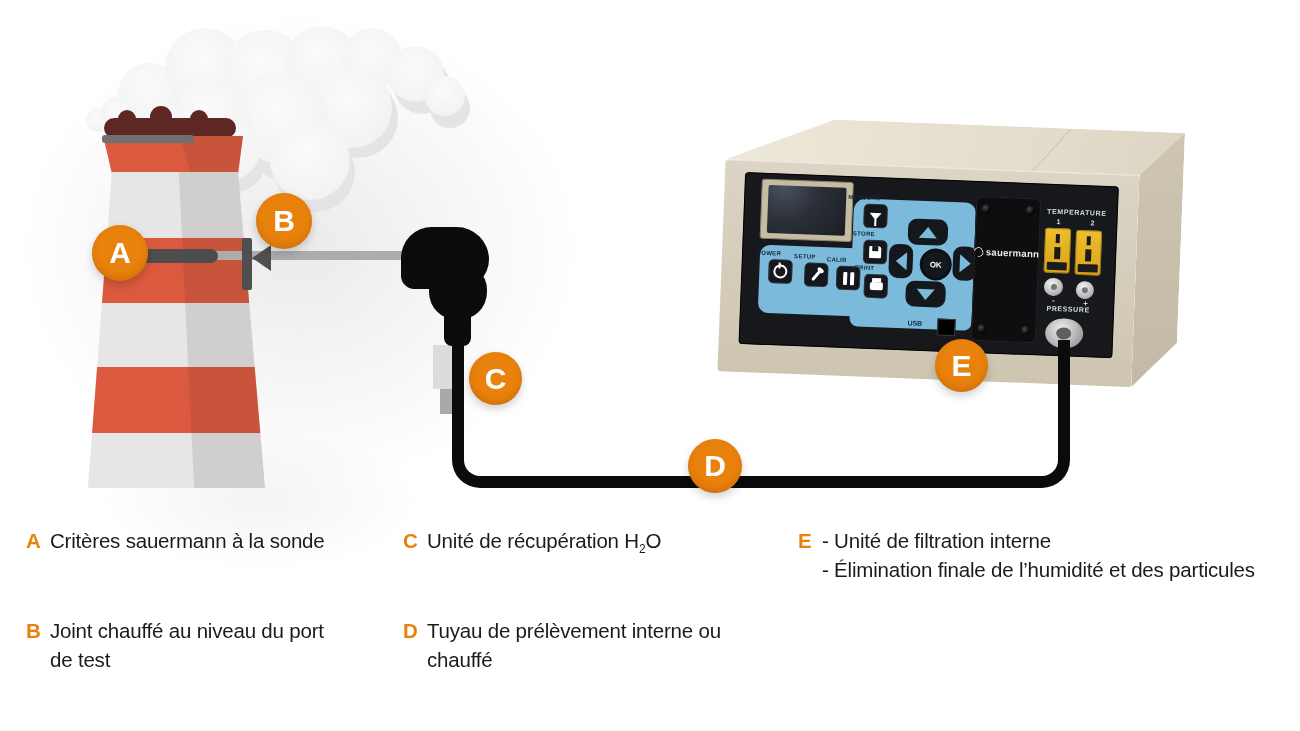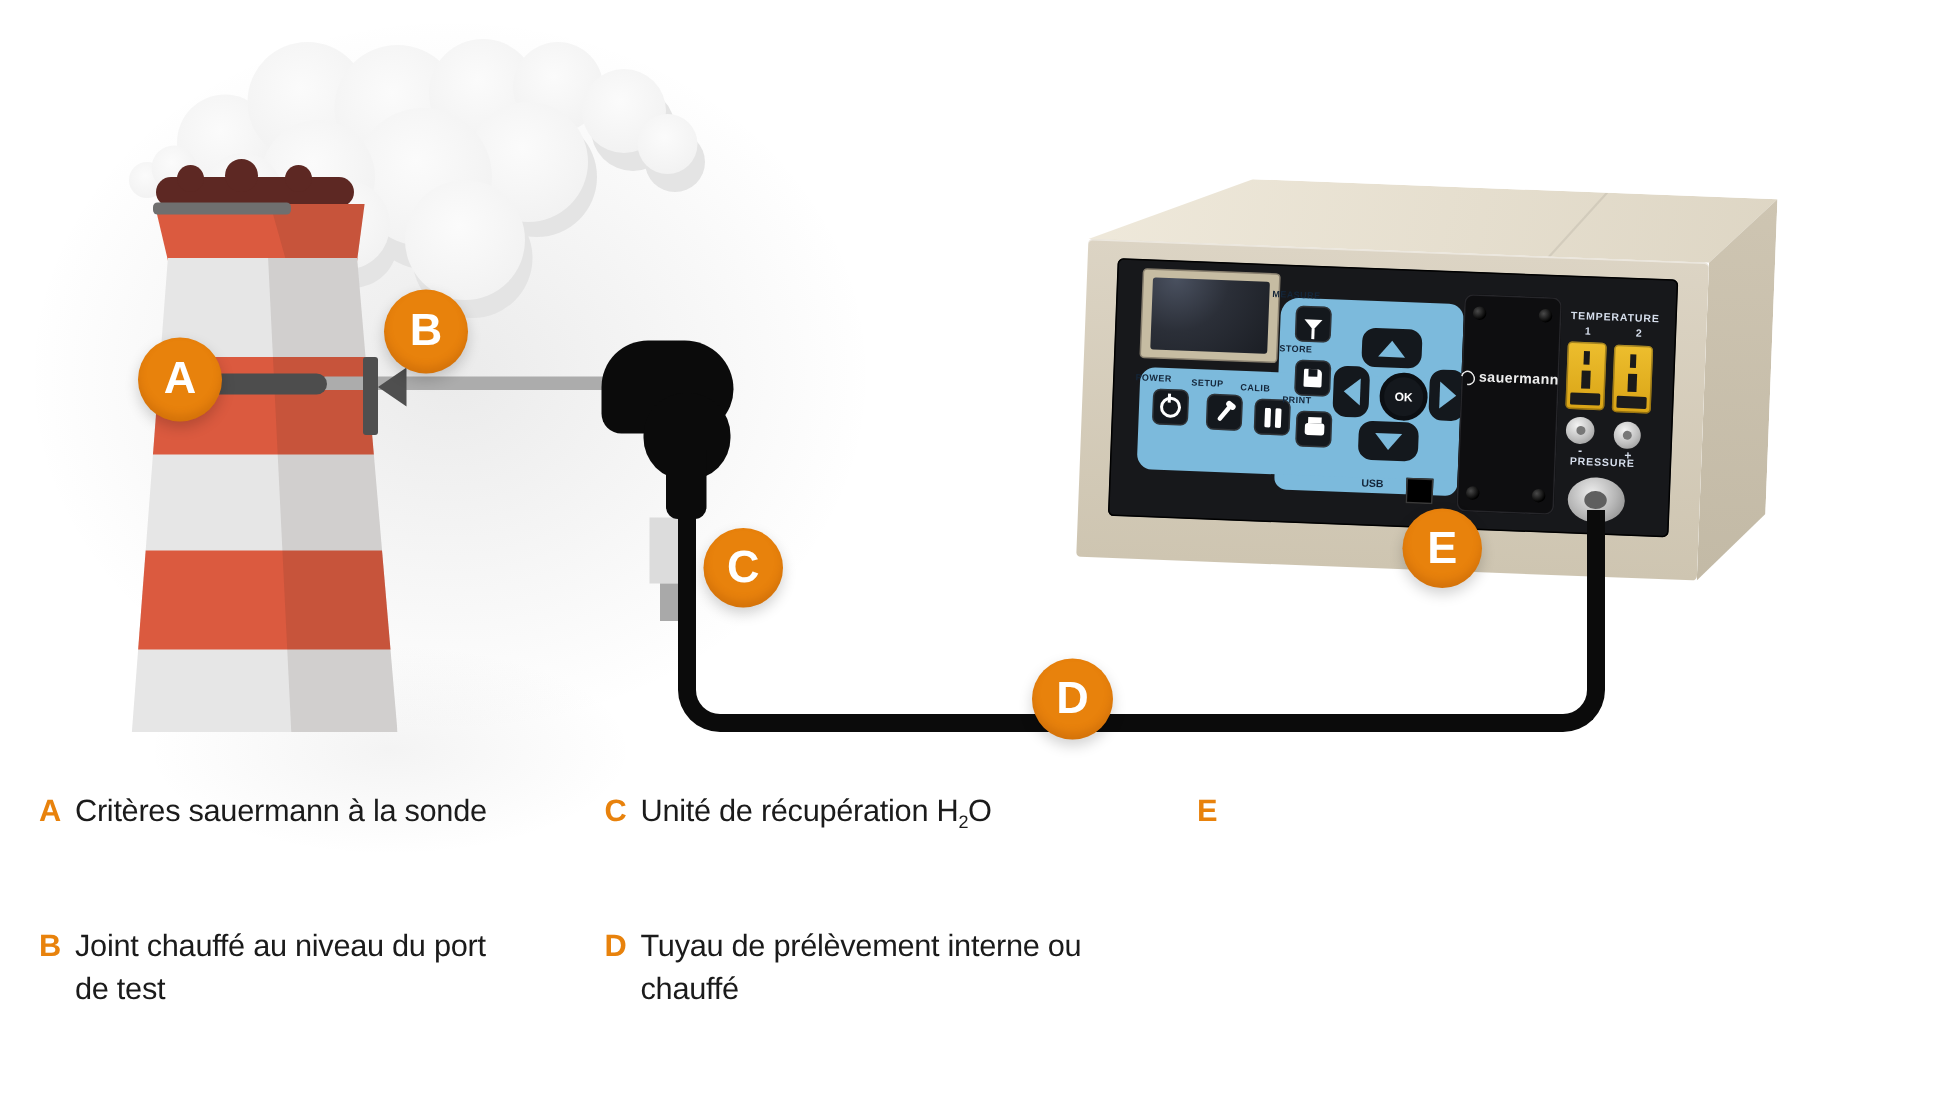--- a/index.html
+++ b/index.html
@@ -310,16 +310,18 @@
   </div>
 
   <div class="legend-item" style="left:403px;top:616px">
     <span class="lg-letter">D</span>
     <span class="lg-text" style="width:345px">Tuyau de prélèvement interne ou chauffé</span>
   </div>
 
   <div class="legend-item" style="left:798px;top:526px">
     <span class="lg-letter">E</span>
     <span class="lg-text" style="width:440px">
+      <div>- Unité de filtration interne</div>
+      <div>- Élimination finale de l’humidité et des particules</div>
     </span>
   </div>
 
 </div>
 
 </body></html>

